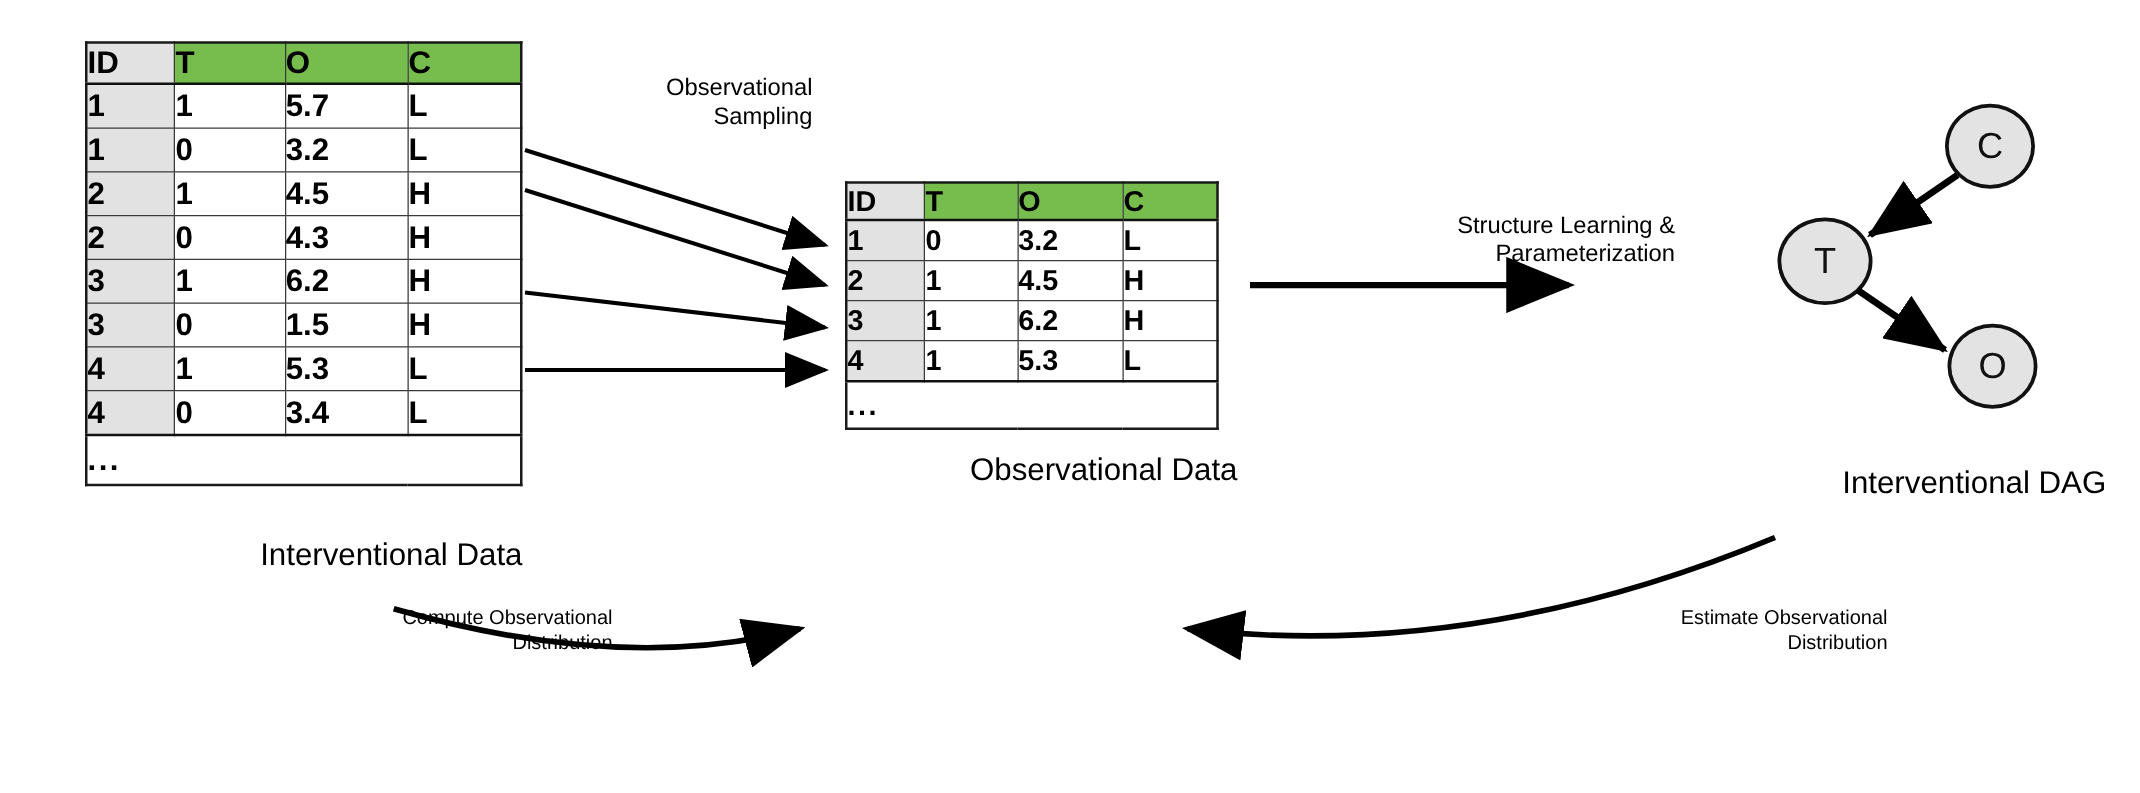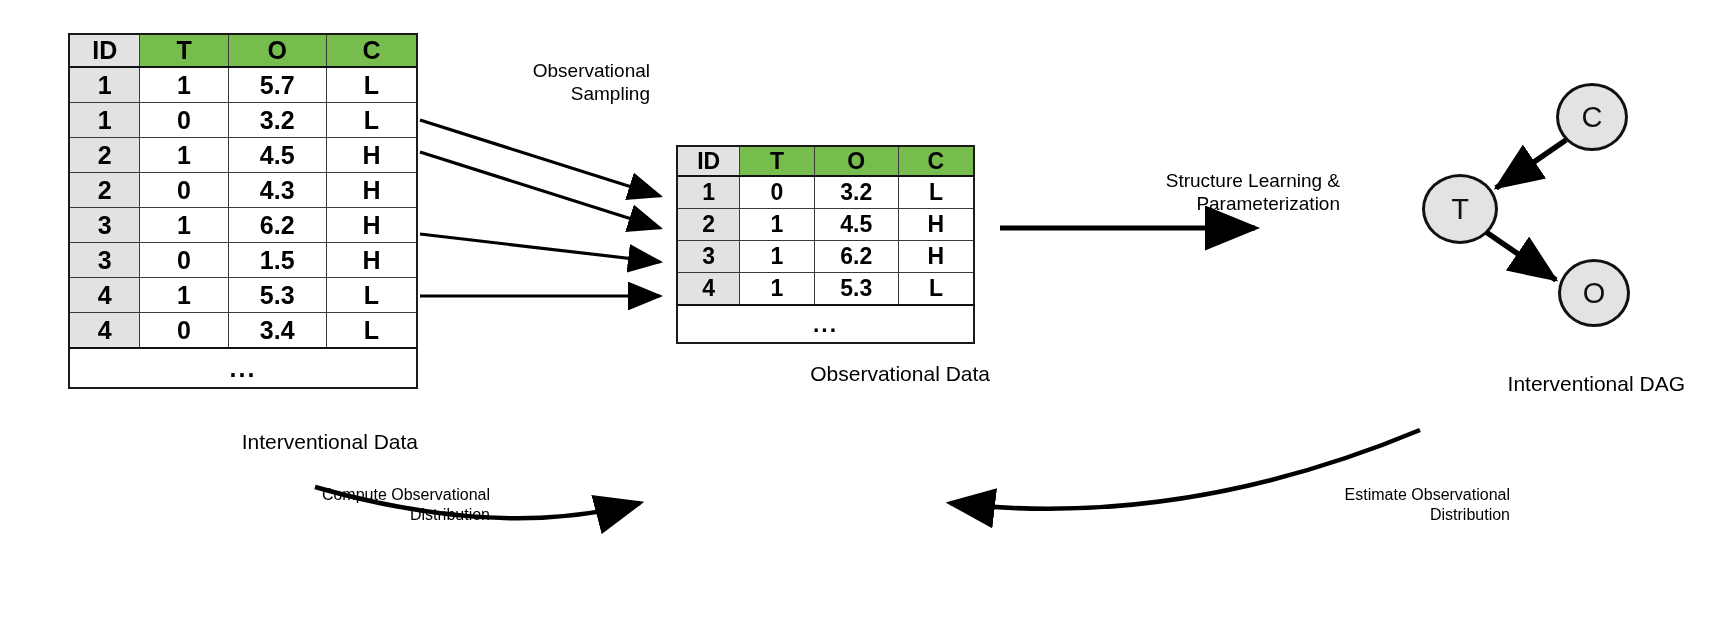--- a/index.html
+++ b/index.html
@@ -3,21 +3,21 @@
 <meta charset="utf-8">
 <style>
   html,body{margin:0;padding:0;background:#fff;}
   #stage{position:relative;width:1712px;height:634px;background:#fff;
          font-family:"Liberation Sans",sans-serif;overflow:hidden;}
   svg.overlay{position:absolute;left:0;top:0;width:1712px;height:634px;pointer-events:none;}
 
   
   .dtable{position:absolute;border-collapse:collapse;background:#fff;
           border:2px solid #1a1a1a;}
-  .dtable td,.dtable th{border:1px solid #3a3a3a;text-align:center;
+  .dtable td,.dtable th{border:1px solid #3a3a3a;text-align:left;
           font-weight:bold;color:#000;padding:0;line-height:1;}
   .dtable th{border-bottom:2px solid #111;}
   .hdr-id{background:#e2e2e2;}
   .hdr-g{background:#76bd4e;}
   .cell-id{background:#e2e2e2;}
   .ell-row td{border-top:2px solid #111;font-weight:bold;letter-spacing:2px;}
 
   
   #tbl-interventional{left:68px;top:33px;width:350px;}
   #tbl-interventional th{height:31px;font-size:25px;}
@@ -33,21 +33,21 @@
   #tbl-observational th{height:28px;font-size:23px;}
   #tbl-observational td{height:31px;font-size:23px;}
   #tbl-observational .c-id{width:62px;}
   #tbl-observational .c-t{width:74px;}
   #tbl-observational .c-o{width:84px;}
   #tbl-observational .c-c{width:75px;}
   #tbl-observational .ell-row td{height:36px;}
 
   
   .lbl{position:absolute;color:#000;text-align:right;white-space:pre-line;}
-  .lbl-big{font-size:21px;line-height:1.15;}
+  .lbl-big{font-size:25px;line-height:1.15;}
   .lbl-mid{font-size:19px;line-height:1.2;}
   .lbl-sm{font-size:16px;line-height:1.25;}
 
   #lbl-obs-sampling{left:420px;top:60px;width:230px;}
   #lbl-struct-learn{left:1080px;top:170px;width:260px;}
   #lbl-interventional-data{left:118px;top:430px;width:300px;}
   #lbl-observational-data{left:660px;top:362px;width:330px;}
   #lbl-parameterized-dag{left:1355px;top:372px;width:330px;}
   #lbl-evaluation{left:660px;top:484px;width:260px;font-size:30px;}
   #lbl-compute-int{left:160px;top:485px;width:330px;}

